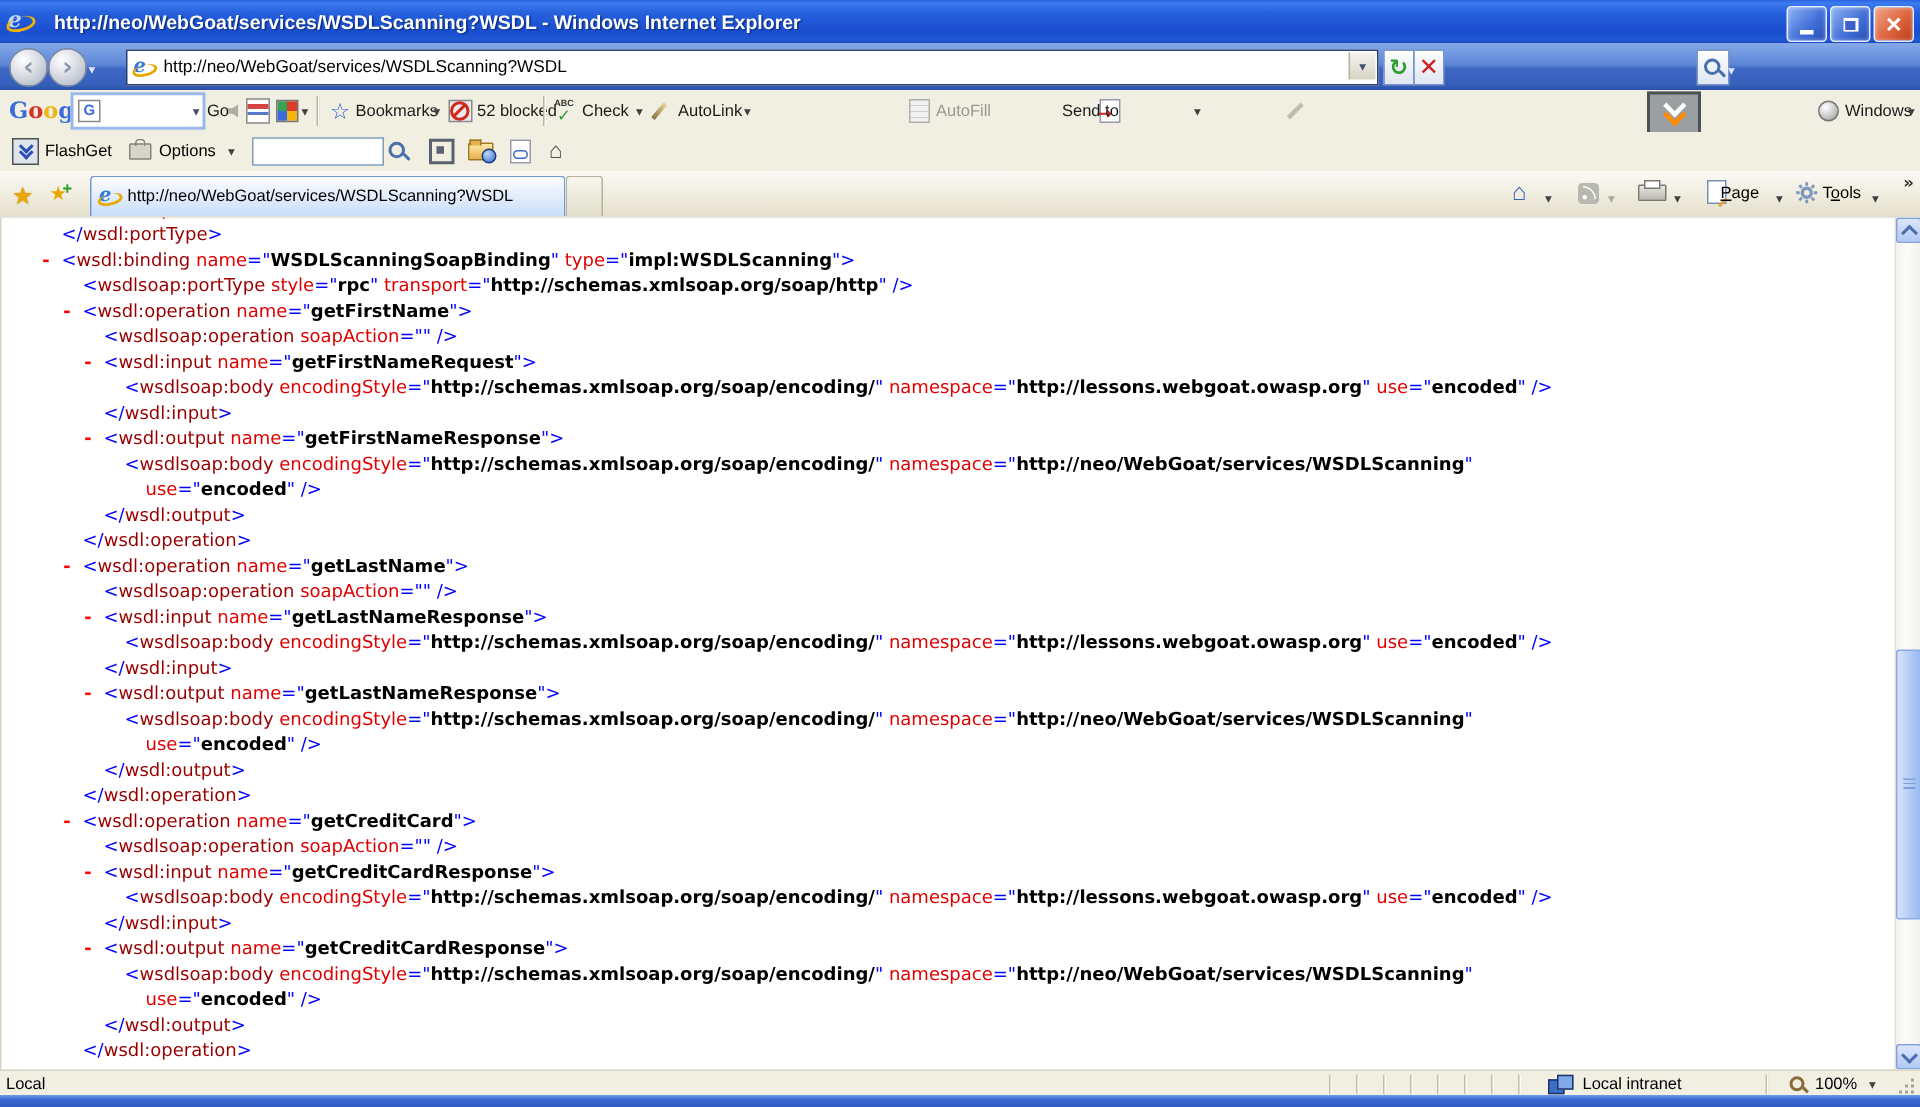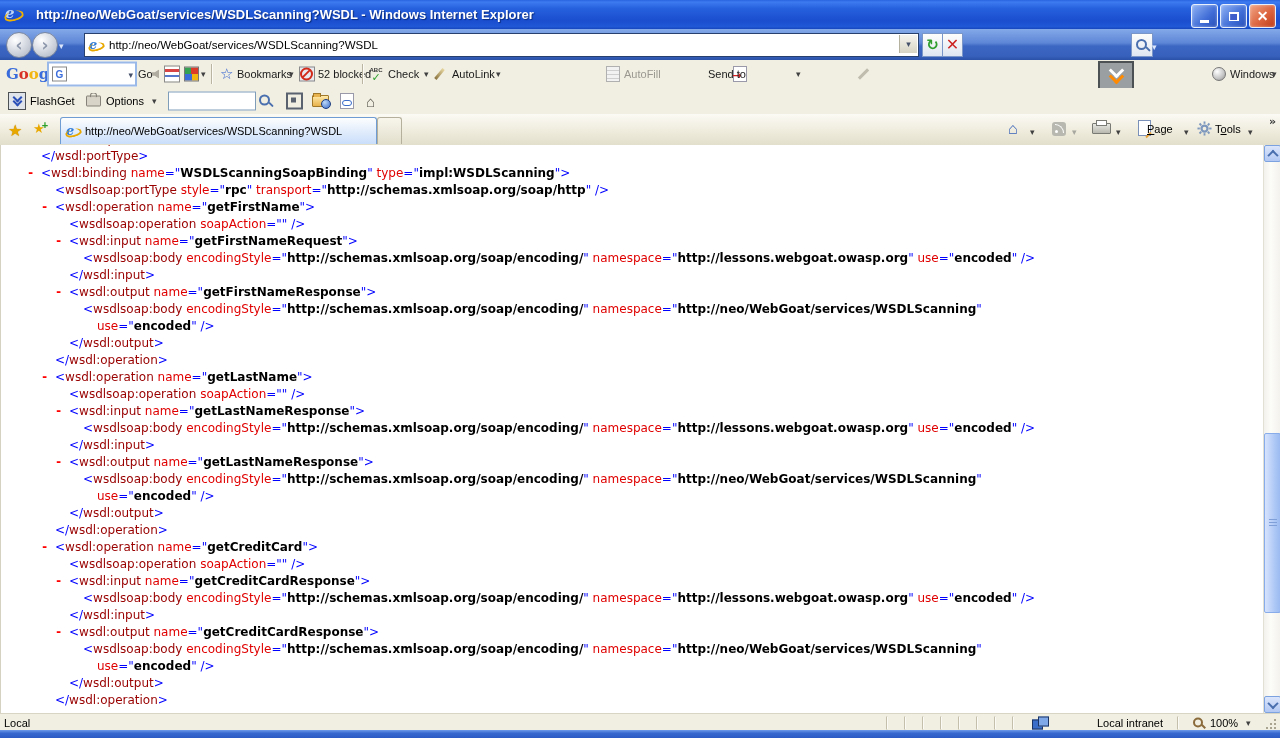--- a/index.html
+++ b/index.html
@@ -203,21 +203,21 @@
   #statusbar{position:absolute;left:0;top:713px;width:1280px;height:17px;background:#f1efe2;
     border-top:1px solid #d8d5c5;font-size:11px;color:#000;}
   #statusbar > *{position:absolute;top:50%;transform:translateY(-50%);}
   #status-text{left:4px;}
   .ssep{position:absolute;top:2px;width:1px;height:13px;background:#c3bfab;border-right:1px solid #fbfaf4;transform:none;}
   #zone-icon{left:1032px;width:17px;height:13px;}
   #zone-icon::before{content:"";position:absolute;left:0;top:3px;width:9px;height:8px;
     background:#3a6ec8;border:1px solid #1c3464;}
   #zone-icon::after{content:"";position:absolute;left:6px;top:0;width:9px;height:8px;
     background:#7fa8e8;border:1px solid #1c3464;}
-  #zone-label{left:1055px;margin-left:42px;}
+  #zone-label{left:1055px;}
   #zoom-icon{left:1192px;width:13px;height:13px;}
   #zoom-icon::before{content:"";position:absolute;left:1px;top:1px;width:6px;height:6px;
     border:2px solid #8a6a3a;border-radius:50%;}
   #zoom-icon::after{content:"";position:absolute;left:9px;top:9px;width:5px;height:2px;
     background:#8a6a3a;transform:rotate(45deg);}
   #zoom-label{left:1210px;}
   #zoom-dd{left:1246px;}
   #grip{left:1264px;top:auto;bottom:2px;width:12px;height:12px;transform:none;}
   #grip::after{content:"";position:absolute;right:0;bottom:0;width:2px;height:2px;background:#a8a490;
     box-shadow:-4px 0 0 #a8a490,-8px 0 0 #a8a490,0 -4px 0 #a8a490,-4px -4px 0 #a8a490,0 -8px 0 #a8a490;}

